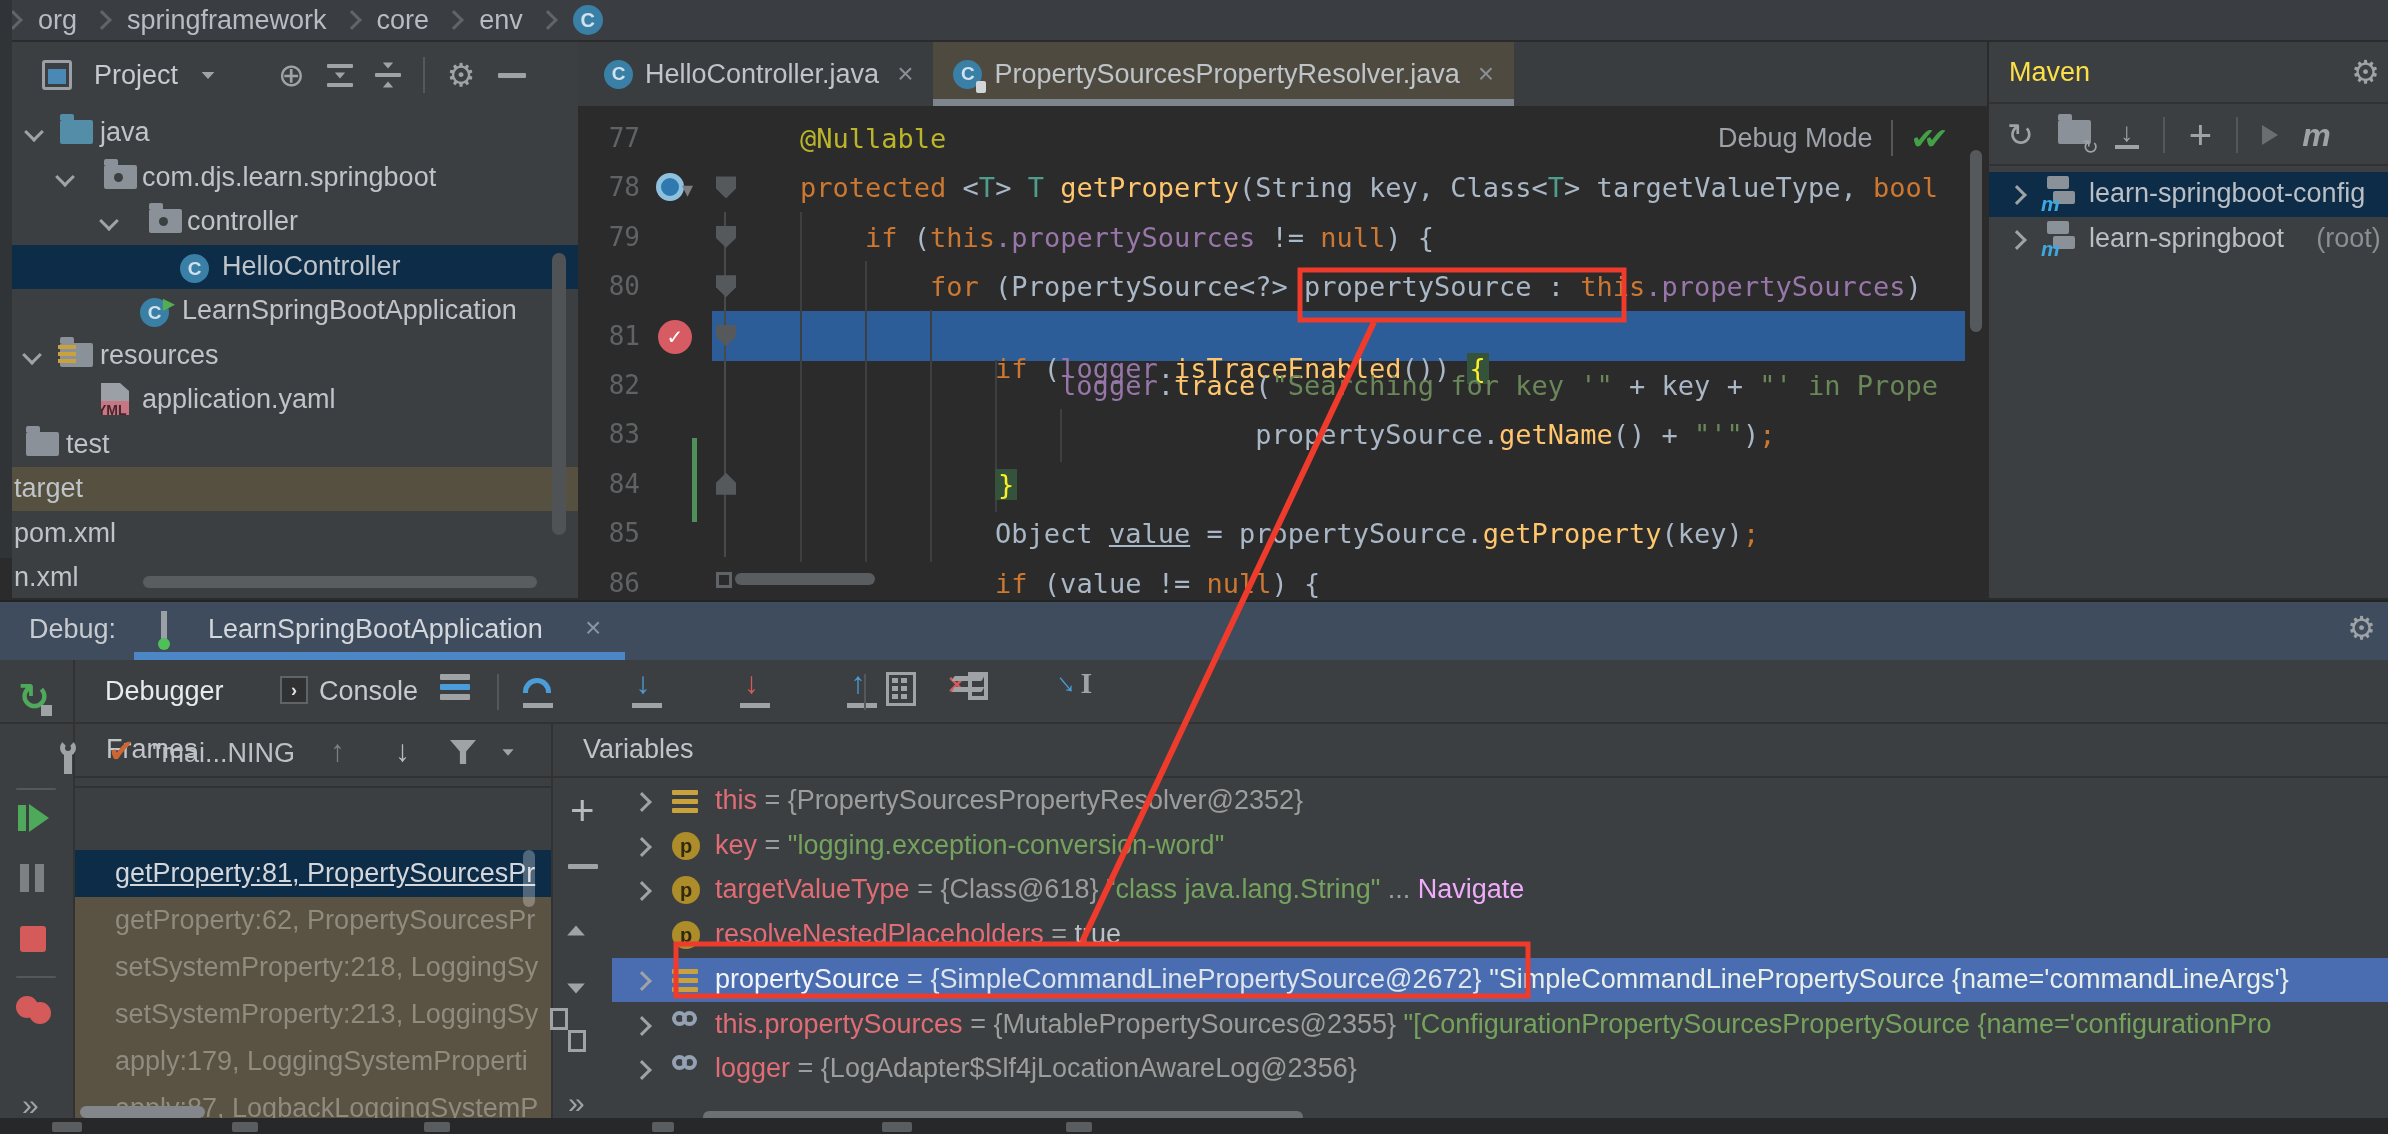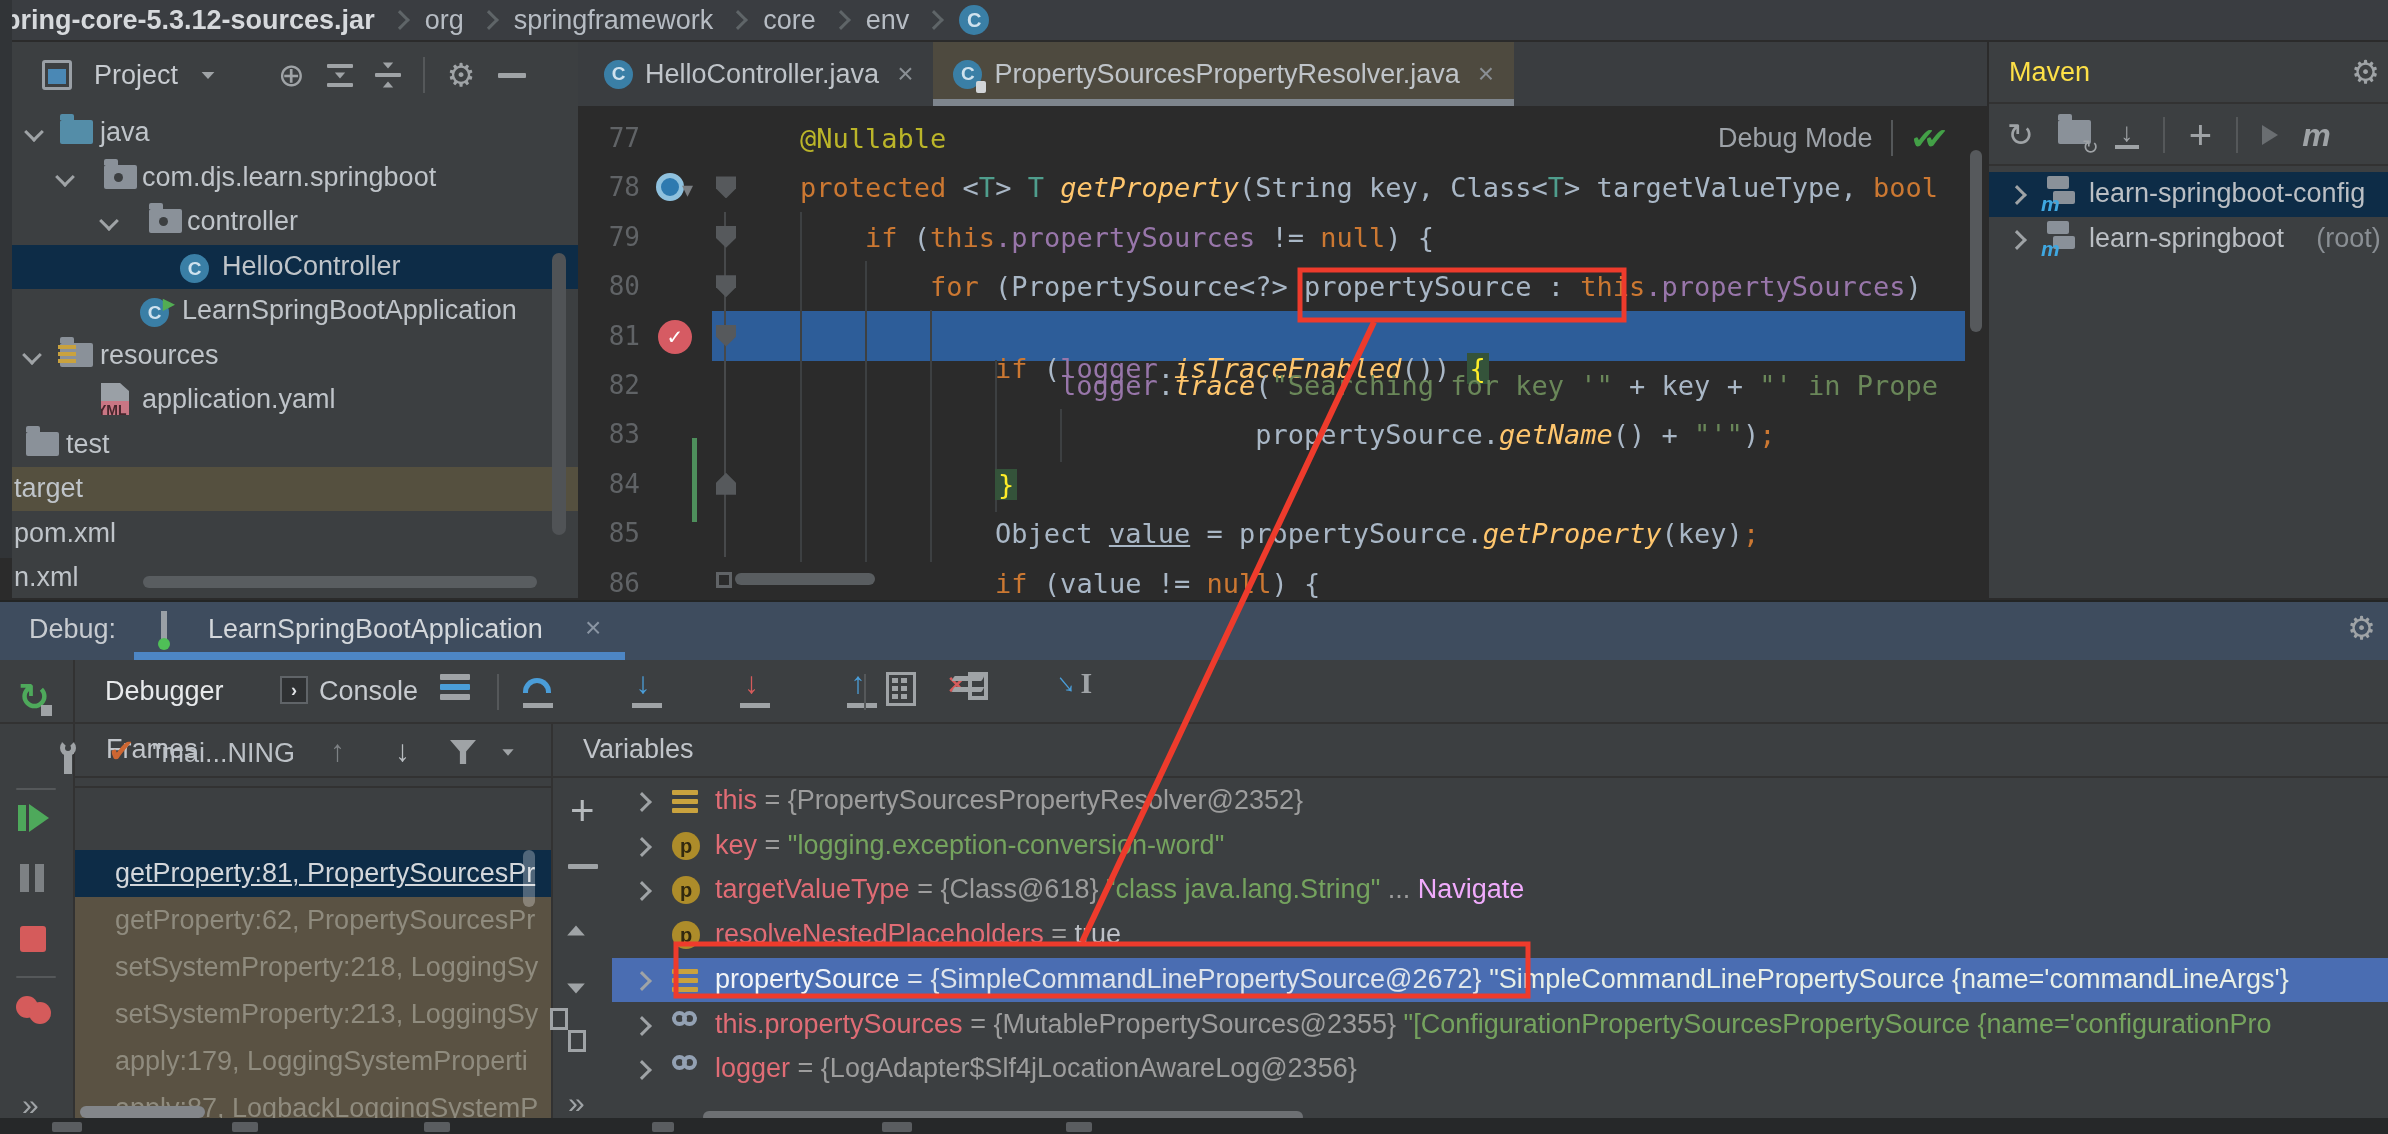--- a/index.html
+++ b/index.html
@@ -73,21 +73,21 @@
   .etab{display:flex;align-items:center;gap:12px;padding:0 20px;font-size:27px;color:#bfc4c9;position:relative;}
   .etab .x{color:#8a8f94;font-size:28px;margin-left:6px;}
   .etab.active{background:#4e4a3f;}
   .etab.active:after{content:"";position:absolute;left:0;right:0;bottom:0;height:7px;background:#7e858d;}
   #execline{left:134px;top:269px;width:1253px;height:50px;background:#2d5d99;}
   .iguide{position:absolute;width:2px;background:#3d4042;}
   .lnum{position:absolute;left:0;width:62px;text-align:right;color:#606366;
         font:26px/49px "DejaVu Sans Mono","Liberation Mono",monospace;}
   .code-line{position:absolute;left:157px;white-space:pre;
              font:27px/49px "DejaVu Sans Mono","Liberation Mono",monospace;color:#a9b7c6;}
-  .kw{color:#cc7832;} .ann{color:#bbb529;} .meth{color:#ffc66d;font-style:italic;} .str{color:#6a8759;}
+  .kw{color:#cc7832;} .ann{color:#bbb529;} .meth{color:#ffc66d;} .str{color:#6a8759;}
   .fld{color:#9876aa;} .pln{color:#a9b7c6;} .gen{color:#4f9e8d;} .semi{color:#cc7832;}
   .und{color:#a9b7c6;text-decoration:underline;}
   .bracehl{color:#ffef28;background:#34533a;padding:0 3px;}
   .fold{position:absolute;left:138px;width:20px;height:22px;background:#56595c;
         clip-path:polygon(0 0,100% 0,100% 55%,50% 100%,0 55%);}
   .fold.up{clip-path:polygon(0 45%,50% 0,100% 45%,100% 100%,0 100%);}
   .fold.sq{clip-path:none;background:none;border:3px solid #606366;width:16px;height:16px;box-sizing:border-box;}
   .bp{position:absolute;left:80px;width:34px;height:34px;border-radius:50%;background:#d65b63;color:#fff;
       display:flex;align-items:center;justify-content:center;font-size:20px;font-weight:bold;}
   .navdot{position:absolute;left:78px;width:28px;height:28px;border-radius:50%;background:#2e7ab0;box-sizing:border-box;border:5px solid #8fc1de;}
@@ -166,21 +166,20 @@
   #bottomstrip{left:0;top:1118px;width:2388px;height:16px;background:#262829;}
   .bsglyph{position:absolute;top:4px;height:10px;background:#5a5d60;border-radius:2px;}
   #overlay{left:0;top:0;z-index:60;pointer-events:none;}
 </style>
 </head>
 <body>
 
 <div id="root" class="noselect">
 
   <div id="crumbbar" class="abs">
-    <span class="crumb crumb-root">pring-core-5.3.12-sources.jar</span>
     <span class="crumb-sep"></span>
     <span class="crumb">org</span>
     <span class="crumb-sep"></span>
     <span class="crumb">springframework</span>
     <span class="crumb-sep"></span>
     <span class="crumb">core</span>
     <span class="crumb-sep"></span>
     <span class="crumb">env</span>
     <span class="crumb-sep"></span>
     <span class="cball">C</span>

